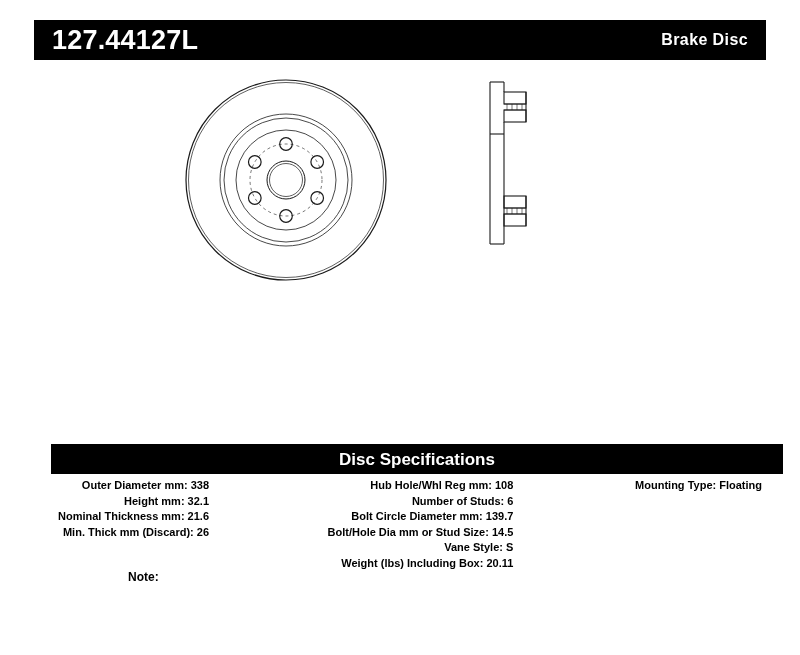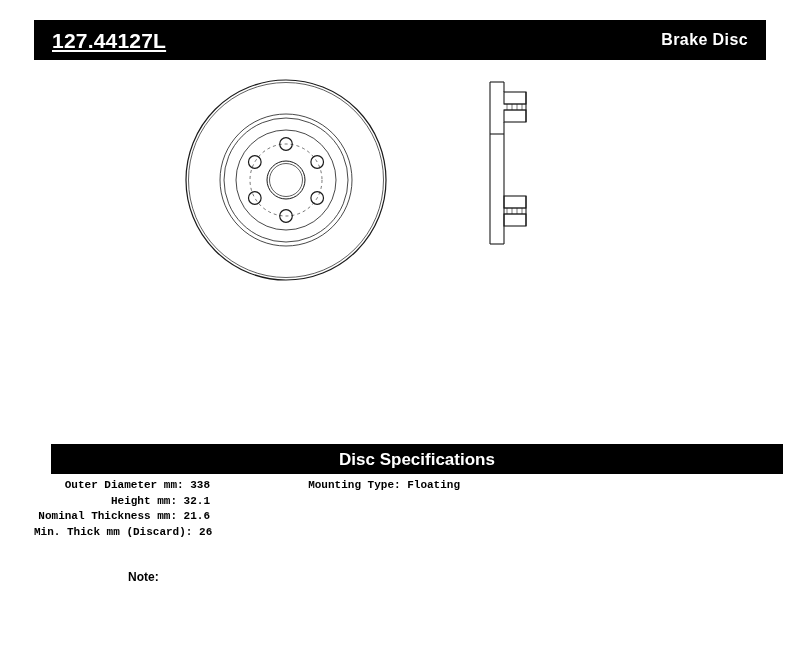--- a/index.html
+++ b/index.html
@@ -25,25 +25,24 @@
     height: 40px;
     background: #000000;
     color: #ffffff;
     display: flex;
     align-items: center;
     justify-content: space-between;
     box-sizing: border-box;
     padding: 0 18px;
   }
   .part-number {
-    font-size: 21px;
+    font-size: 27px;
     font-weight: bold;
     letter-spacing: 0.2px;
     line-height: 1;
-    text-decoration: underline;
   }
   .header-title {
     font-size: 16px;
     font-weight: bold;
     letter-spacing: 0.4px;
     line-height: 1;
   }
 
   
   .drawing-area {
@@ -84,21 +83,20 @@
     left: 34px;
     top: 478px;
     width: 732px;
     display: flex;
     align-items: flex-start;
   }
   .spec-col {
     font-size: 11px;
     line-height: 15.6px;
     font-weight: bold;
-    font-family: Liberation Mono, monospace;
   }
   .spec-col-1 {
     width: 176px;
     text-align: right;
   }
   .spec-col-2 {
     width: 306px;
     text-align: right;
   }
   .spec-col-3 {
@@ -198,19 +196,27 @@
 </div>
 
 <div class="spec-columns">
   <div class="spec-col spec-col-1">
     <div class="spec-row">Outer Diameter mm: 338</div>
     <div class="spec-row">Height mm: 32.1</div>
     <div class="spec-row">Nominal Thickness mm: 21.6</div>
     <div class="spec-row">Min. Thick mm (Discard): 26</div>
   </div>
 
+  <div class="spec-col spec-col-2">
+    <div class="spec-row">Hub Hole/Whl Reg mm: 108</div>
+    <div class="spec-row">Number of Studs: 6</div>
+    <div class="spec-row">Bolt Circle Diameter mm: 139.7</div>
+    <div class="spec-row">Bolt/Hole Dia mm or Stud Size: 14.5</div>
+    <div class="spec-row">Vane Style: S</div>
+    <div class="spec-row">Weight (lbs) Including Box: 20.11</div>
+  </div>
 
   <div class="spec-col spec-col-3">
     <div class="spec-row">Mounting Type: Floating</div>
   </div>
 </div>
 
 <div class="note-line">Note:</div>
 
 </body></html>

